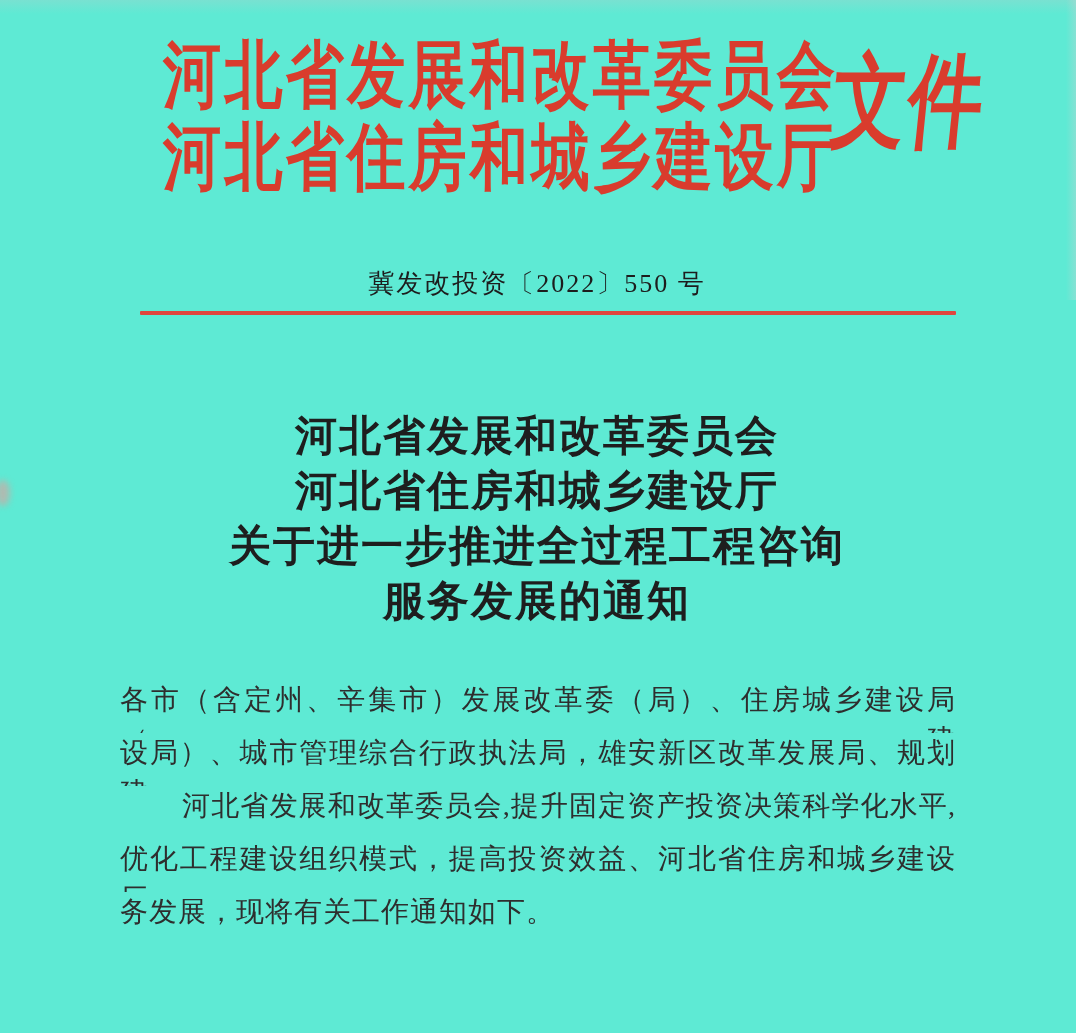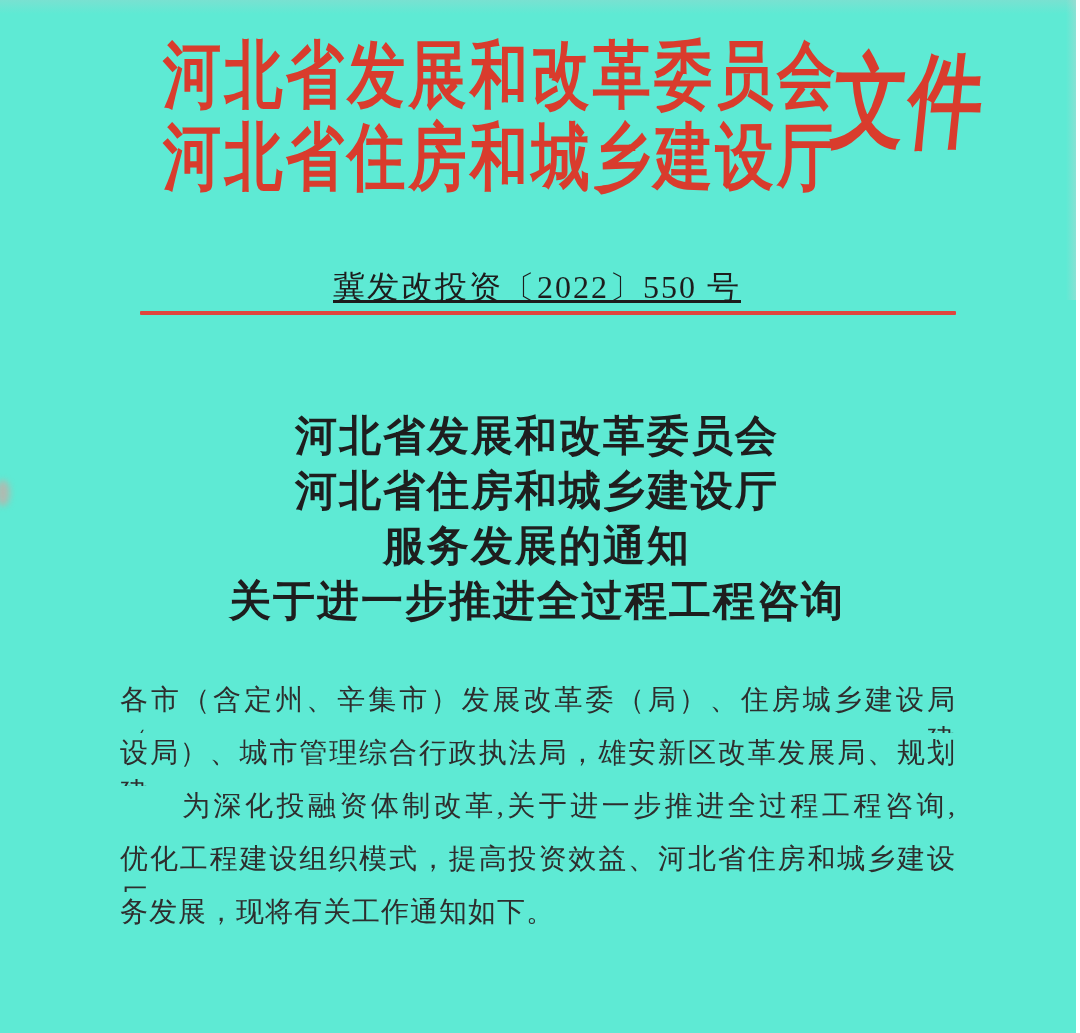--- a/index.html
+++ b/index.html
@@ -57,24 +57,23 @@
     line-height: 1;
   }
 
   
   .ref-number {
     position: absolute;
     top: 266px;
     left: 0;
     width: 1074px;
     text-align: center;
-    font-size: 32px;
+    font-size: 26px;
     color: #1d1d1d;
     letter-spacing: 2px;
-    text-decoration: underline;
   }
 
   
   .red-line {
     position: absolute;
     top: 311px;
     left: 140px;
     width: 816px;
     height: 4px;
     background: #e0463e;
@@ -136,25 +135,25 @@
     <div class="doc-type">文件</div>
   </div>
 
   <div class="ref-number">冀发改投资〔2022〕550 号</div>
 
   <div class="red-line"></div>
 
   <div class="title-block">
     <div class="title-line">河北省发展和改革委员会</div>
     <div class="title-line">河北省住房和城乡建设厅</div>
+    <div class="title-line">关于进一步推进全过程工程咨询</div>
     <div class="title-line">服务发展的通知</div>
-    <div class="title-line">关于进一步推进全过程工程咨询</div>
   </div>
 
   <div class="body-block">
     <div class="body-line fill">各市（含定州、辛集市）发展改革委（局）、住房城乡建设局（建</div>
     <div class="body-line fill">设局）、城市管理综合行政执法局，雄安新区改革发展局、规划建</div>
-    <div class="body-line fill indent">为深化投融资体制改革,关于进一步推进全过程工程咨询,</div>
+    <div class="body-line fill indent">河北省发展和改革委员会,提升固定资产投资决策科学化水平,</div>
     <div class="body-line fill">优化工程建设组织模式，提高投资效益、河北省住房和城乡建设厅</div>
     <div class="body-line">务发展，现将有关工作通知如下。</div>
   </div>
 
 </div>
 
 </body></html>

